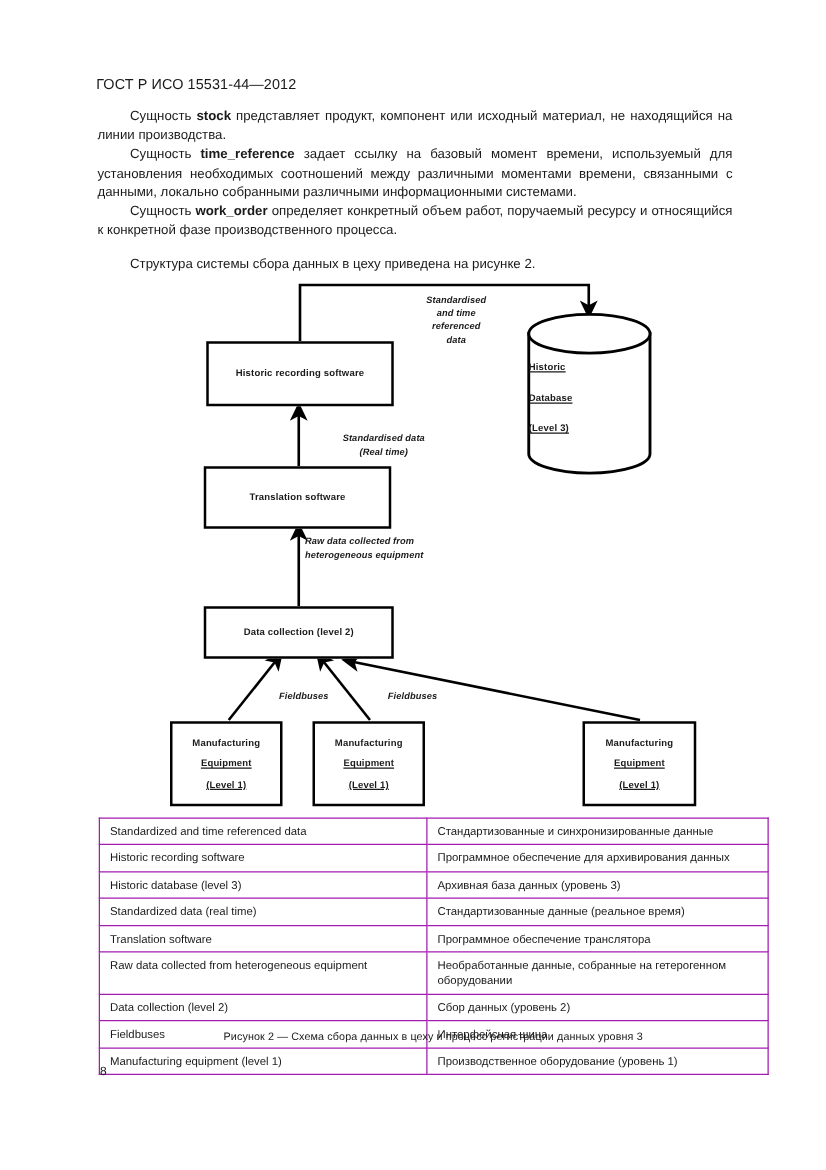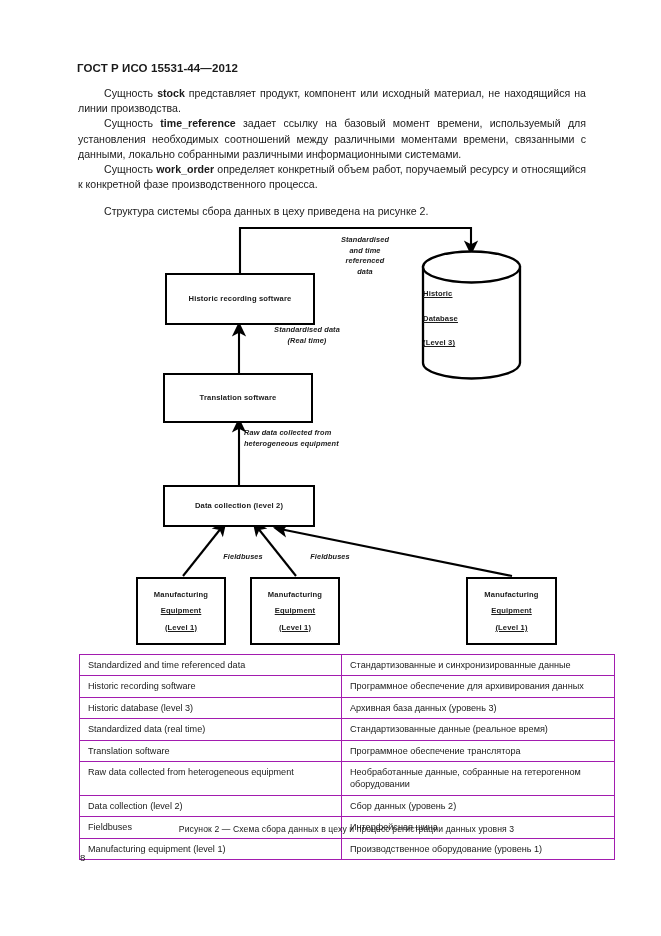--- a/index.html
+++ b/index.html
@@ -21,21 +21,21 @@
     width: 661px;
     height: 936px;
   }
 
   
   .doc-header {
     position: absolute;
     left: 77px;
     top: 62px;
     font-size: 11.5px;
-    font-weight: bold;
+    font-weight: normal;
     letter-spacing: 0.1px;
     white-space: nowrap;
   }
 
   
   .body-text {
     position: absolute;
     left: 78px;
     top: 86px;
     width: 508px;
@@ -232,21 +232,21 @@
       <span>Manufacturing</span>
       <span>Equipment</span>
       <span>(Level 1)</span>
     </div>
 
     <div class="flabel" style="left:316px; top:9px; width:98px;">Standardised
 and time
 referenced
 data</div>
 
-    <div class="flabel" style="left:247px; top:99px; width:120px;font-style:italic;">Standardised data
+    <div class="flabel" style="left:247px; top:120px; width:120px;font-style:italic;">Standardised data
 (Real time)</div>
 
     <div class="flabel left" style="left:244px; top:202px; width:170px;">Raw data collected from
 heterogeneous equipment</div>
 
     <div class="flabel" style="left:210px; top:326px; width:66px;">Fieldbuses</div>
 
     <div class="flabel" style="left:297px; top:326px; width:66px;">Fieldbuses</div>
 
   </div>

